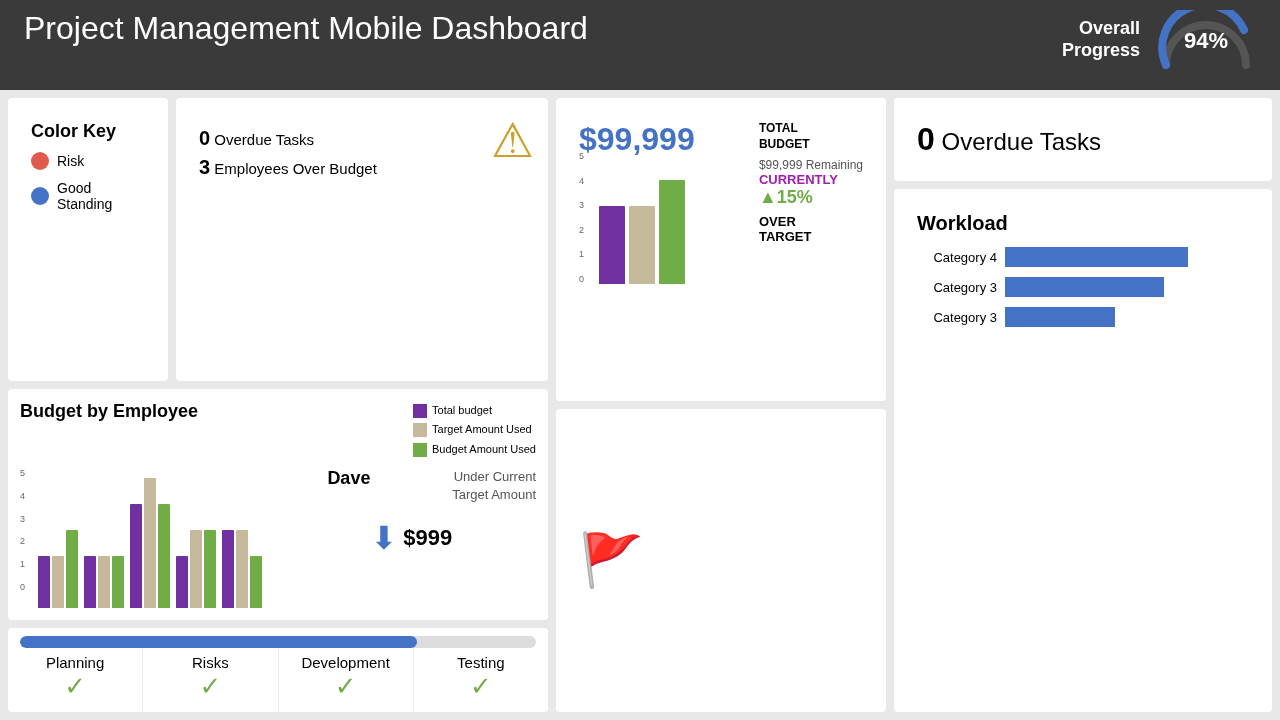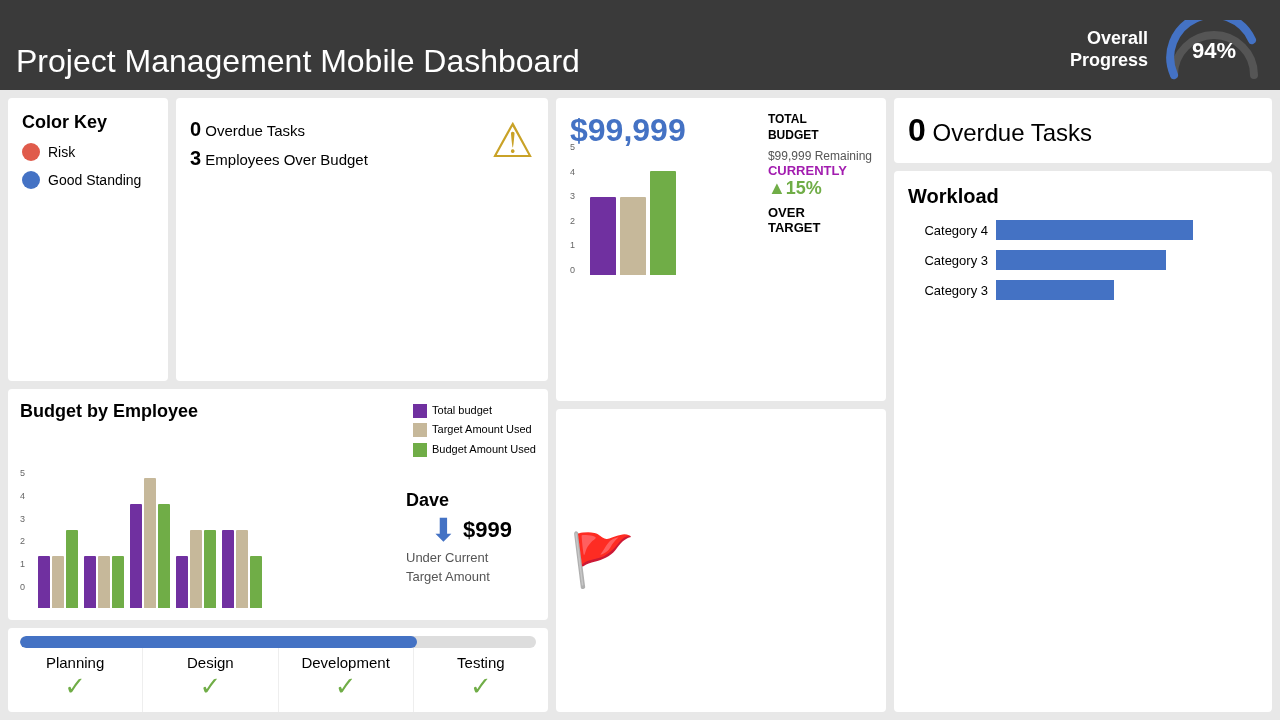--- a/index.html
+++ b/index.html
@@ -3,41 +3,41 @@
   <meta charset="utf-8">
   <style>
     * { box-sizing: border-box; margin: 0; padding: 0; }
     body { font-family: 'Segoe UI', Arial, sans-serif; background: #e8e8e8; width: 1280px; height: 720px; overflow: hidden; }
 
     
     .header {
       background: #3a3a3a;
       color: white;
       display: flex;
-      align-items: flex-end;
+      align-items: flex-start;
       justify-content: space-between;
-      padding: 10px 16px;
+      padding: 10px 24px;
       height: 90px;
     }
     .header-title { font-size: 32px; font-weight: 300; }
     .overall-progress {
       display: flex;
       align-items: center;
       gap: 16px;
     }
     .overall-label { text-align: right; font-size: 18px; font-weight: 600; line-height: 1.2; }
     .gauge-container { position: relative; width: 100px; height: 60px; }
     .gauge-svg { width: 100px; height: 60px; }
     .gauge-text { position: absolute; bottom: 16px; left: 50%; transform: translateX(-50%); font-size: 22px; font-weight: 700; color: white; }
 
     
     .main { display: grid; grid-template-columns: 540px 330px 1fr; grid-template-rows: 1fr 1fr; gap: 8px; padding: 8px; height: calc(720px - 90px); }
 
     
-    .card { background: white; border-radius: 4px; padding: 14px; }
+    .card { background: white; border-radius: 4px; padding: 23px; }
 
     
     .left-top { grid-column: 1; grid-row: 1; display: flex; gap: 8px; }
     .center-col { grid-column: 2; grid-row: 1 / 3; display: flex; flex-direction: column; gap: 8px; }
     .right-col { grid-column: 3; grid-row: 1 / 3; display: flex; flex-direction: column; gap: 8px; }
 
     
     .color-key-card { width: 160px; flex-shrink: 0; }
     .color-key-title { font-size: 18px; font-weight: 600; margin-bottom: 10px; }
     .key-item { display: flex; align-items: center; gap: 8px; margin-bottom: 10px; font-size: 14px; }
@@ -178,21 +178,21 @@
               <div style="width:12px;height:78px;background:#70ad47;border-radius:1px 1px 0 0;"></div>
             </div>
             <div style="display:flex;gap:2px;align-items:flex-end;">
               <div style="width:12px;height:78px;background:#7030a0;border-radius:1px 1px 0 0;"></div>
               <div style="width:12px;height:78px;background:#c6b89a;border-radius:1px 1px 0 0;"></div>
               <div style="width:12px;height:52px;background:#70ad47;border-radius:1px 1px 0 0;"></div>
             </div>
           </div>
         </div>
 
-        <div style="text-align:left;min-width:130px;display:flex;flex-direction:column;justify-content:center;">
+        <div style="text-align:right;min-width:130px;display:flex;flex-direction:row;justify-content:center;">
           <div style="font-size:18px;font-weight:600;">Dave</div>
           <div style="display:flex;align-items:center;justify-content:center;gap:6px;">
             <span style="font-size:32px;color:#4472c4;">⬇</span>
             <span style="font-size:22px;font-weight:700;">$999</span>
           </div>
           <div style="font-size:13px;color:#555;line-height:1.4;">Under Current<br>Target Amount</div>
         </div>
       </div>
     </div>
 
@@ -201,21 +201,21 @@
         <div style="height:12px;background:#ddd;border-radius:6px;overflow:hidden;">
           <div style="height:100%;width:77%;background:#4472c4;border-radius:6px;"></div>
         </div>
       </div>
       <div style="display:flex;">
         <div style="flex:1;text-align:center;padding:6px 4px 2px;border-right:1px solid #eee;">
           <div style="font-size:15px;">Planning</div>
           <div style="font-size:26px;color:#70ad47;">✓</div>
         </div>
         <div style="flex:1;text-align:center;padding:6px 4px 10px;border-right:1px solid #eee;">
-          <div style="font-size:15px;">Design</div>
+          <div style="font-size:15px;">Risks</div>
           <div style="font-size:26px;color:#70ad47;">✓</div>
         </div>
         <div style="flex:1;text-align:center;padding:6px 4px 10px;border-right:1px solid #eee;">
           <div style="font-size:15px;">Development</div>
           <div style="font-size:26px;color:#70ad47;">✓</div>
         </div>
         <div style="flex:1;text-align:center;padding:6px 4px 10px;">
           <div style="font-size:15px;">Testing</div>
           <div style="font-size:26px;color:#70ad47;">✓</div>
         </div>

